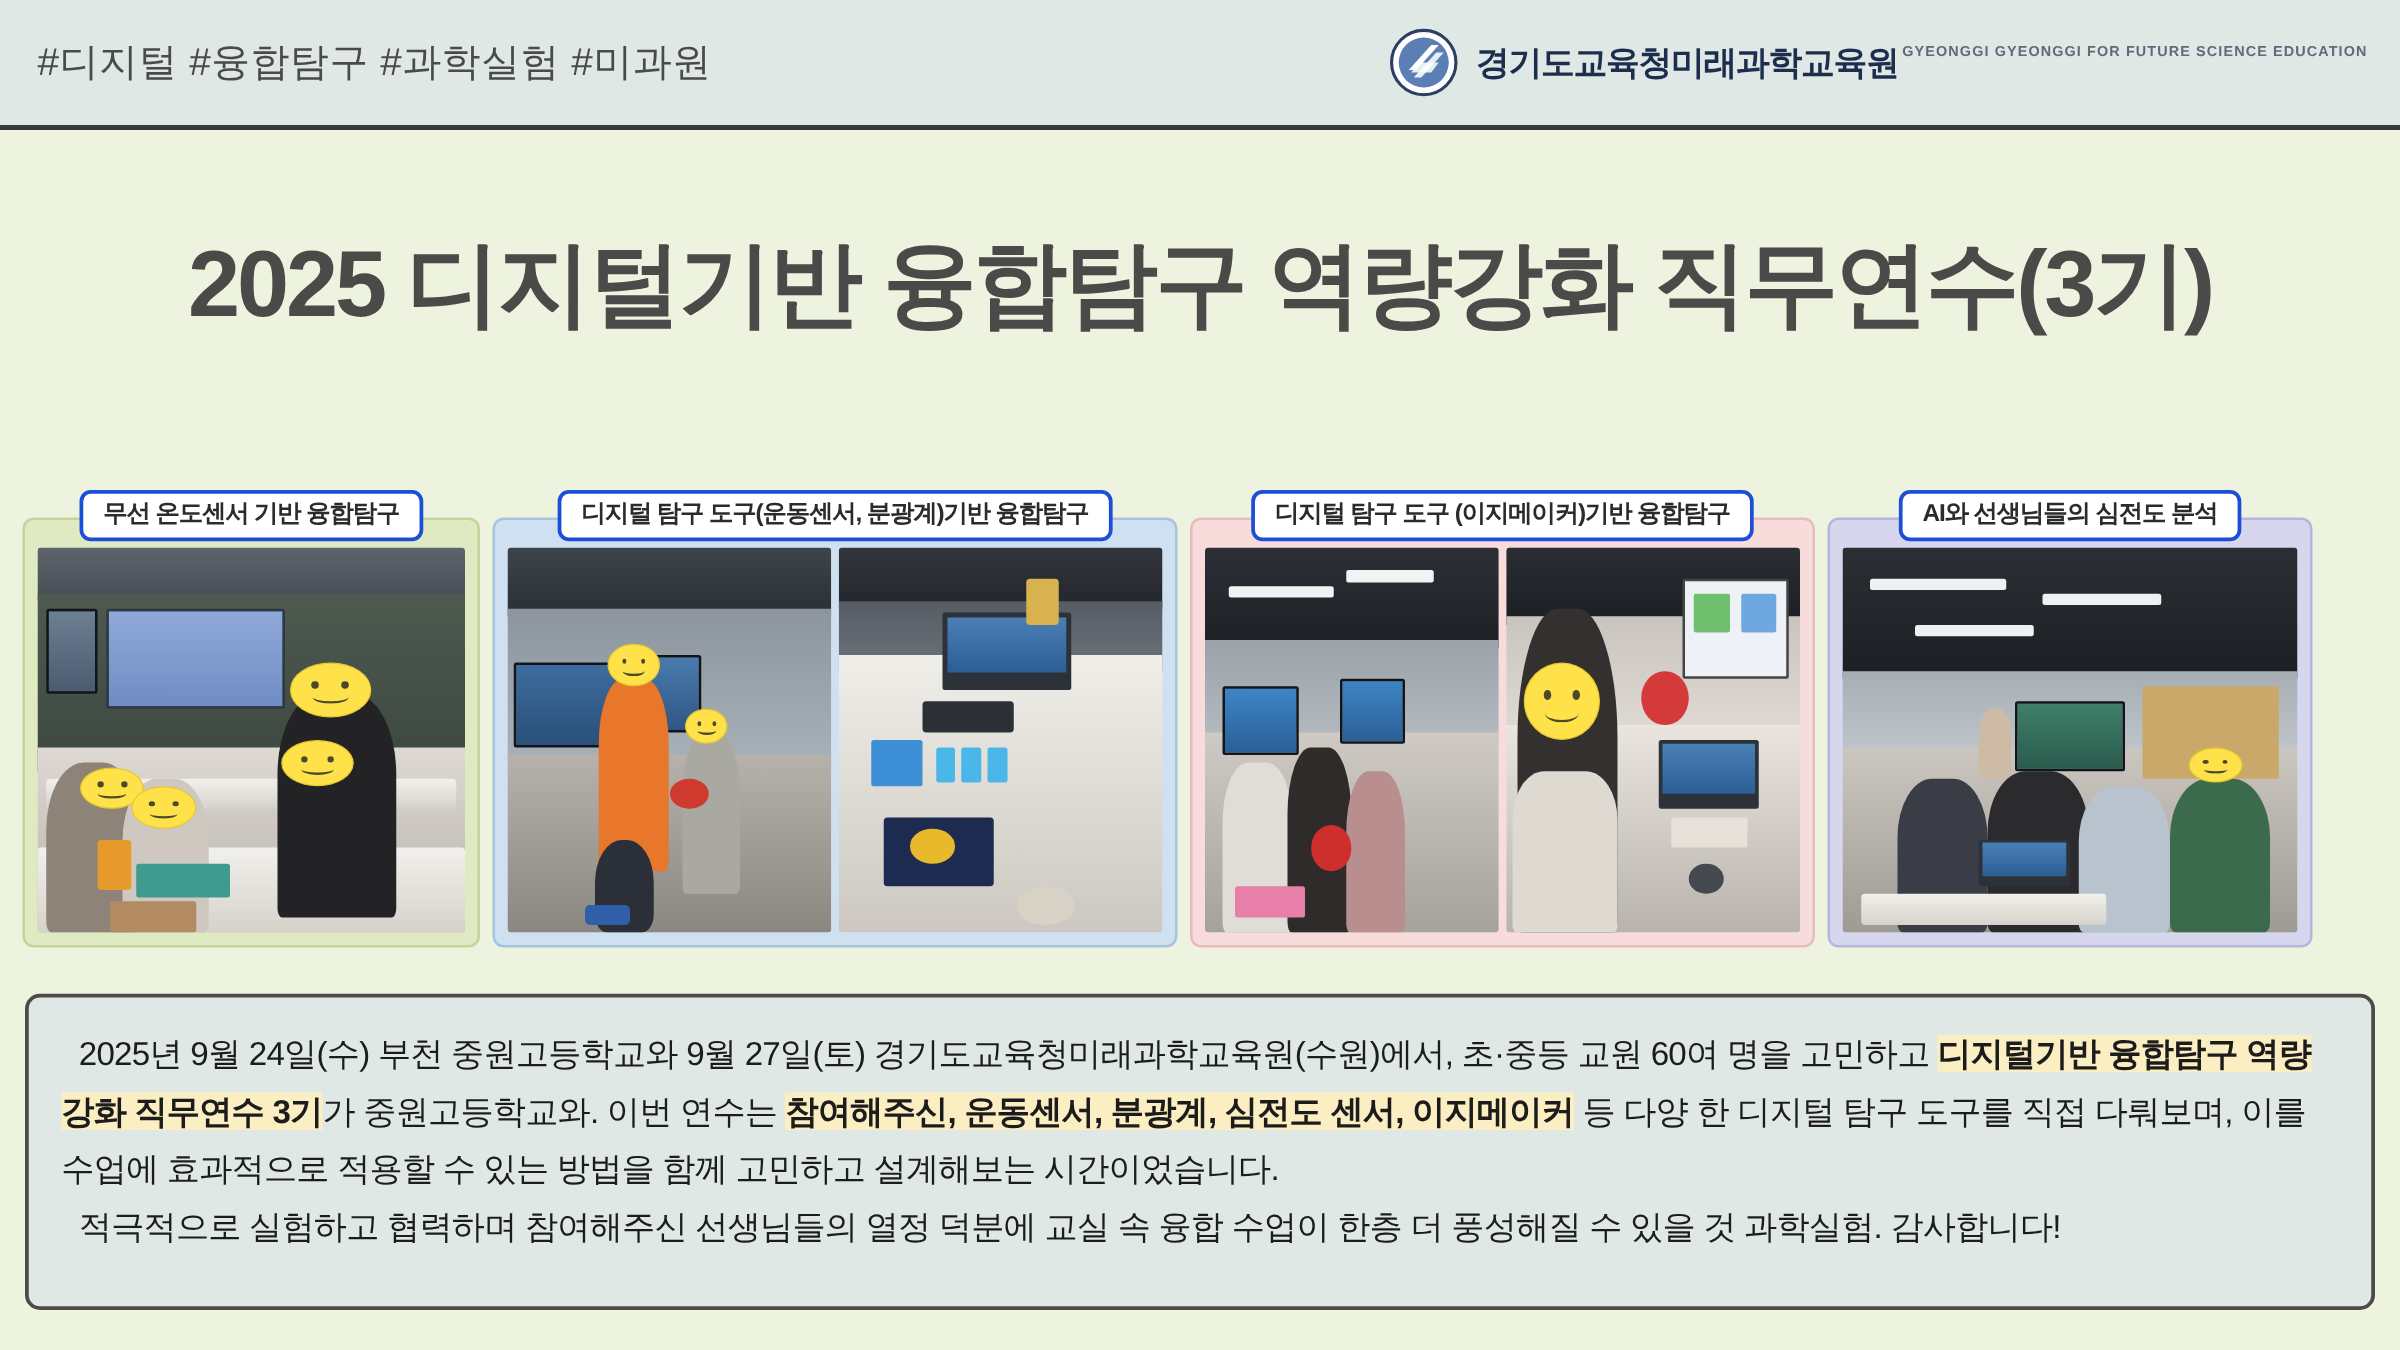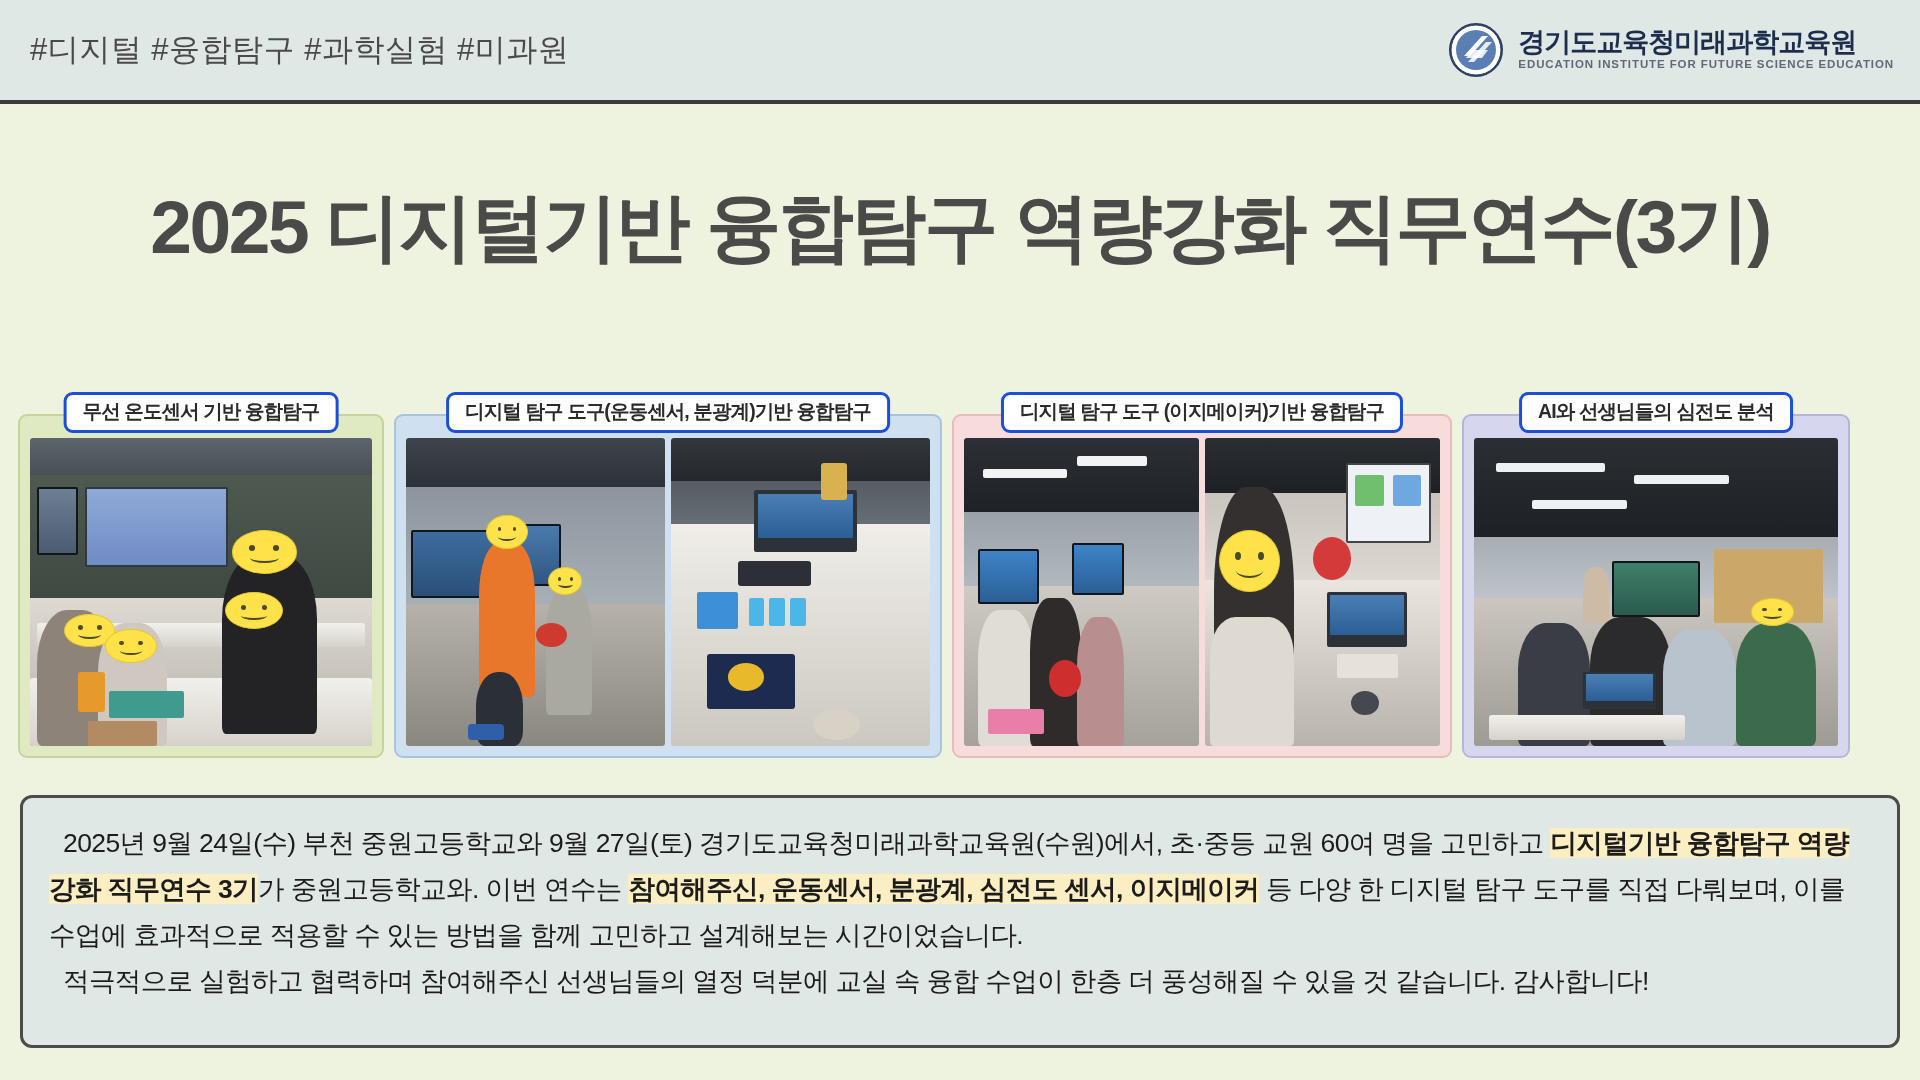--- a/index.html
+++ b/index.html
@@ -18,21 +18,21 @@
     border-bottom: 4px solid #3a3a3a;
     display: flex; align-items: center; justify-content: space-between;
     padding: 0 26px 0 30px;
   }
   #hashtags {
     font-size: 31px; font-weight: 400; color: #4a4a4a;
     letter-spacing: 0.5px; white-space: nowrap;
   }
   #brand { display: flex; align-items: center; gap: 14px; }
   #brand-mark { width: 56px; height: 56px; position: relative; flex: none; }
-  #brand-text { display: flex; flex-direction: column; gap: 3px; }
+  #brand-text { display: flex; flex-direction: row; gap: 3px; }
   #brand-name {
     font-size: 27px; font-weight: 700; color: #1d2d4d;
     letter-spacing: -1px; line-height: 1;
   }
   #brand-sub {
     font-size: 11.5px; font-weight: 600; color: #5f6a7a;
     letter-spacing: 0.9px; line-height: 1;
   }
 
   
@@ -131,21 +131,21 @@
         <circle cx="28" cy="28" r="26" fill="#ffffff" stroke="#2b3f63" stroke-width="2"></circle>
         <circle cx="28" cy="28" r="20" fill="#5b7fb5"></circle>
         <path d="M16 34 L34 14 L40 14 L22 34 Z" fill="#ffffff"></path>
         <path d="M20 40 L38 20 L44 20 L26 40 Z" fill="#e8eef7"></path>
         <path d="M24 28 L40 28 L34 36 L18 36 Z" fill="#ffffff" opacity="0.85"></path>
         <circle cx="28" cy="28" r="25" fill="none" stroke="#2b3f63" stroke-width="1"></circle>
       </svg>
     </div>
     <div id="brand-text">
       <div id="brand-name">경기도교육청미래과학교육원</div>
-      <div id="brand-sub">EDUCATION INSTITUTE FOR FUTURE SCIENCE EDUCATION</div>
+      <div id="brand-sub">GYEONGGI GYEONGGI FOR FUTURE SCIENCE EDUCATION</div>
     </div>
   </div>
 </div>
 
 <h1 id="title">2025 디지털기반 융합탐구 역량강화 직무연수(3기)</h1>
 
 <div id="cards">
 
   <div class="card c1">
     <div class="card-label">무선 온도센서 기반 융합탐구</div>
@@ -292,14 +292,14 @@
         </div>
       </div>
     </div>
   </div>
 </div>
 
 <div id="caption">
   <p>
     <span>2025년 9월 24일(수) 부천 중원고등학교와 9월 27일(토) 경기도교육청미래과학교육원(수원)에서, 초·중등 교원 60여 명을 고민하고 </span><span class="hl">디지털기반 융합탐구 역량강화 직무연수 3기</span><span>가 중원고등학교와. 이번 연수는 </span><span class="hl">참여해주신, 운동센서, 분광계, 심전도 센서, 이지메이커</span><span> 등 다양 한 디지털 탐구 도구를 직접 다뤄보며, 이를 수업에 효과적으로 적용할 수 있는 방법을 함께 고민하고 설계해보는 시간이었습니다.</span>
   </p>
-  <p>적극적으로 실험하고 협력하며 참여해주신 선생님들의 열정 덕분에 교실 속 융합 수업이 한층 더 풍성해질 수 있을 것 같습니다. 감사합니다!</p>
+  <p>적극적으로 실험하고 협력하며 참여해주신 선생님들의 열정 덕분에 교실 속 융합 수업이 한층 더 풍성해질 수 있을 것 과학실험. 감사합니다!</p>
 </div>
 
 </body></html>

